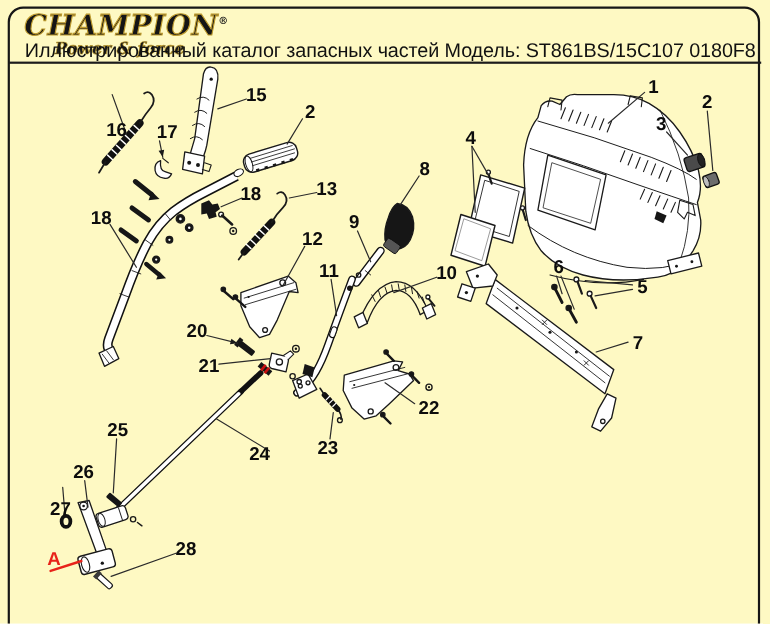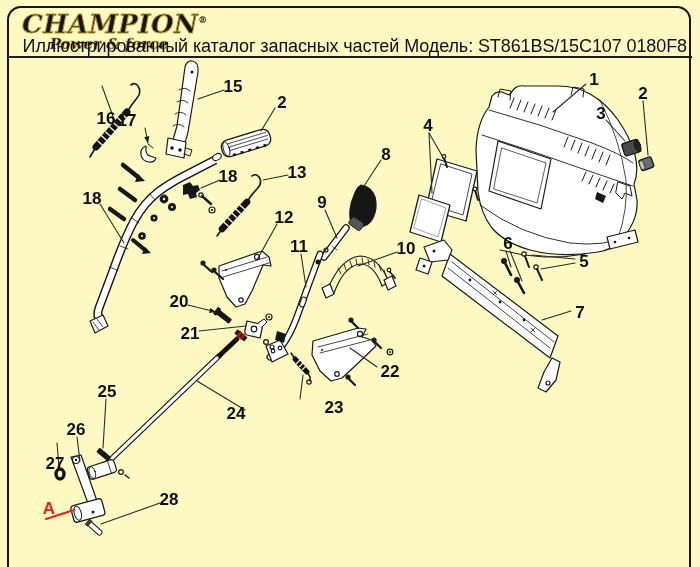--- a/index.html
+++ b/index.html
@@ -436,27 +436,27 @@
       <div class="callout" style="left: 580px; top: 312px;">7</div>
       <div class="callout" style="left: 386px; top: 154px;">8</div>
       <div class="callout" style="left: 322px; top: 202px;">9</div>
       <div class="callout" style="left: 406px; top: 248px;">10</div>
       <div class="callout" style="left: 299px; top: 246px;">11</div>
       <div class="callout" style="left: 284px; top: 217px;">12</div>
       <div class="callout" style="left: 297px; top: 172px;">13</div>
       <div class="callout" style="left: 282px; top: 102px;">2</div>
       <div class="callout" style="left: 233px; top: 86px;">15</div>
       <div class="callout" style="left: 106px; top: 78px; margin-top: 40px;">16</div>
-      <div class="callout" style="left: 127px; top: 120px;">17</div>
+      <div class="callout" style="left: 152px; top: 120px;">17</div>
       <div class="callout" style="left: 228px; top: 176px;">18</div>
       <div class="callout" style="left: 92px; top: 198px;">18</div>
       <div class="callout" style="left: 179px; top: 301px;">20</div>
       <div class="callout" style="left: 190px; top: 333px;">21</div>
       <div class="callout" style="left: 390px; top: 371px;">22</div>
-      <div class="callout" style="left: 298px; top: 407px; margin-left: 36px;">23</div>
+      <div class="callout" style="left: 298px; top: 407px;">23</div>
       <div class="callout" style="left: 236px; top: 413px;">24</div>
       <div class="callout" style="left: 107px; top: 391px;">25</div>
       <div class="callout" style="left: 76px; top: 429px;">26</div>
       <div class="callout" style="left: 55px; top: 435px; margin-top: 28px;">27</div>
       <div class="callout" style="left: 169px; top: 499px;">28</div>
       <div class="callout red" style="left: 49px; top: 508px;">A</div>
     </div>
 </div>
 
 </body></html>

